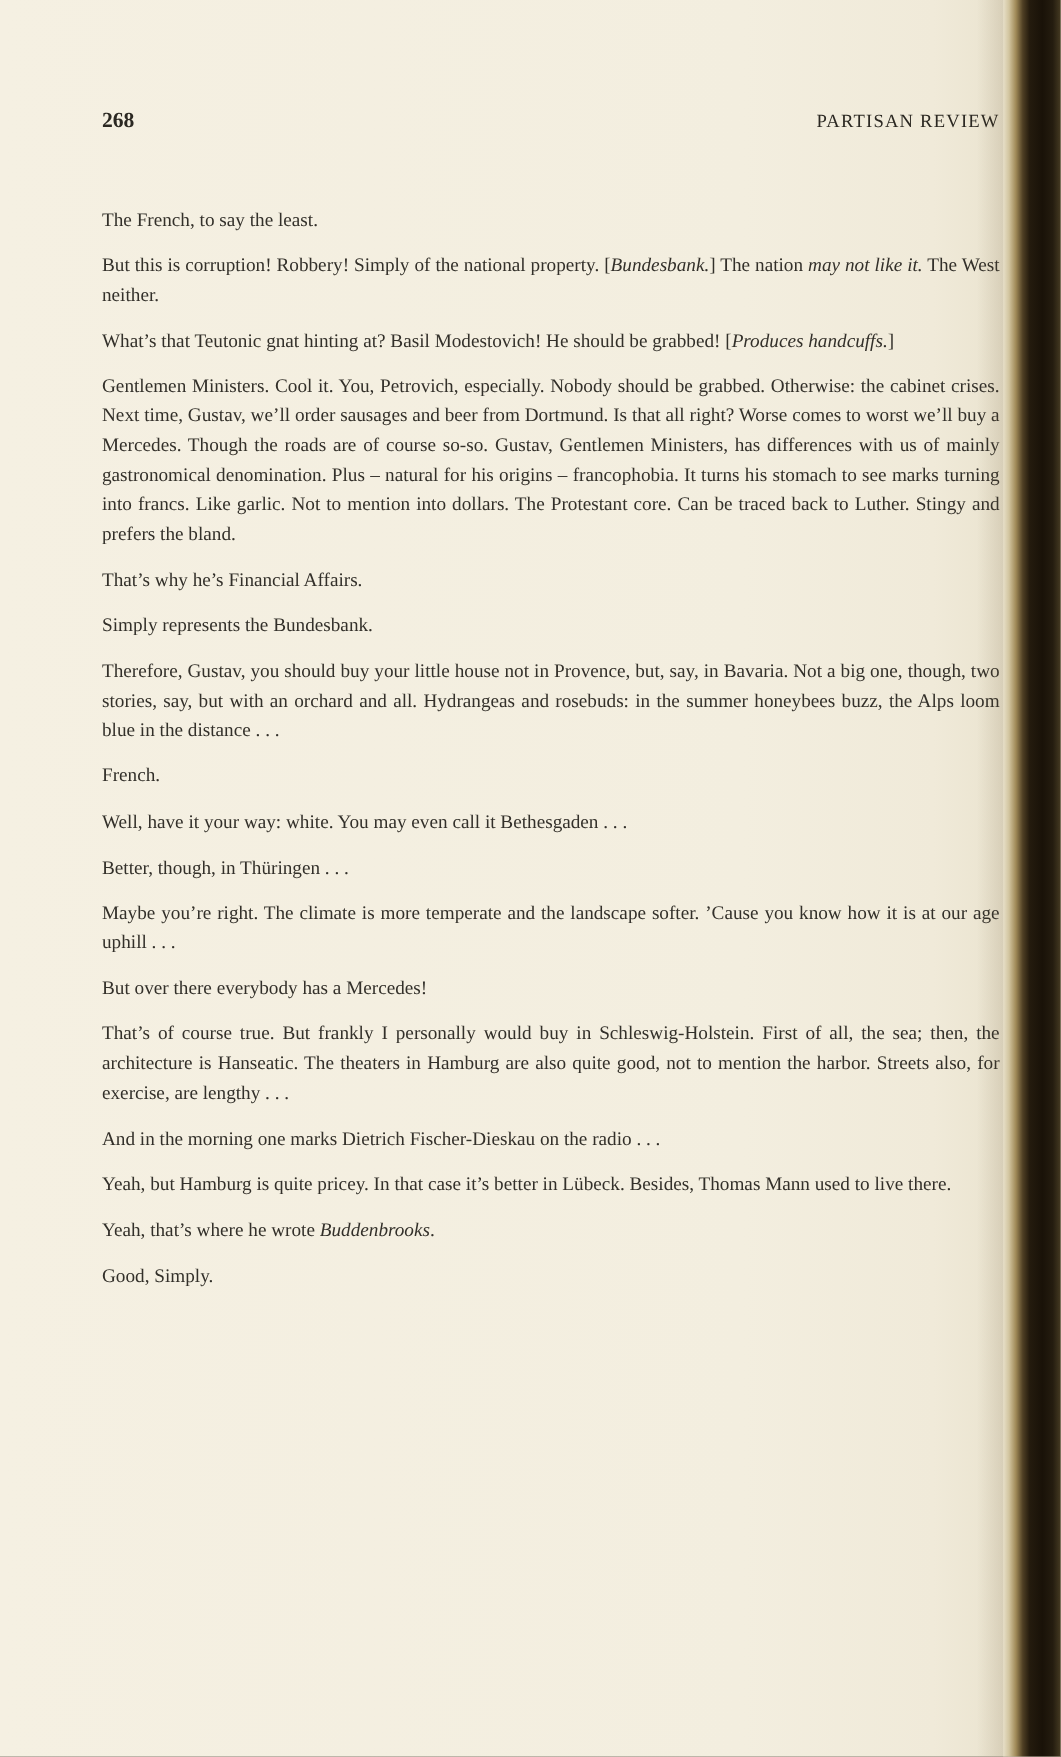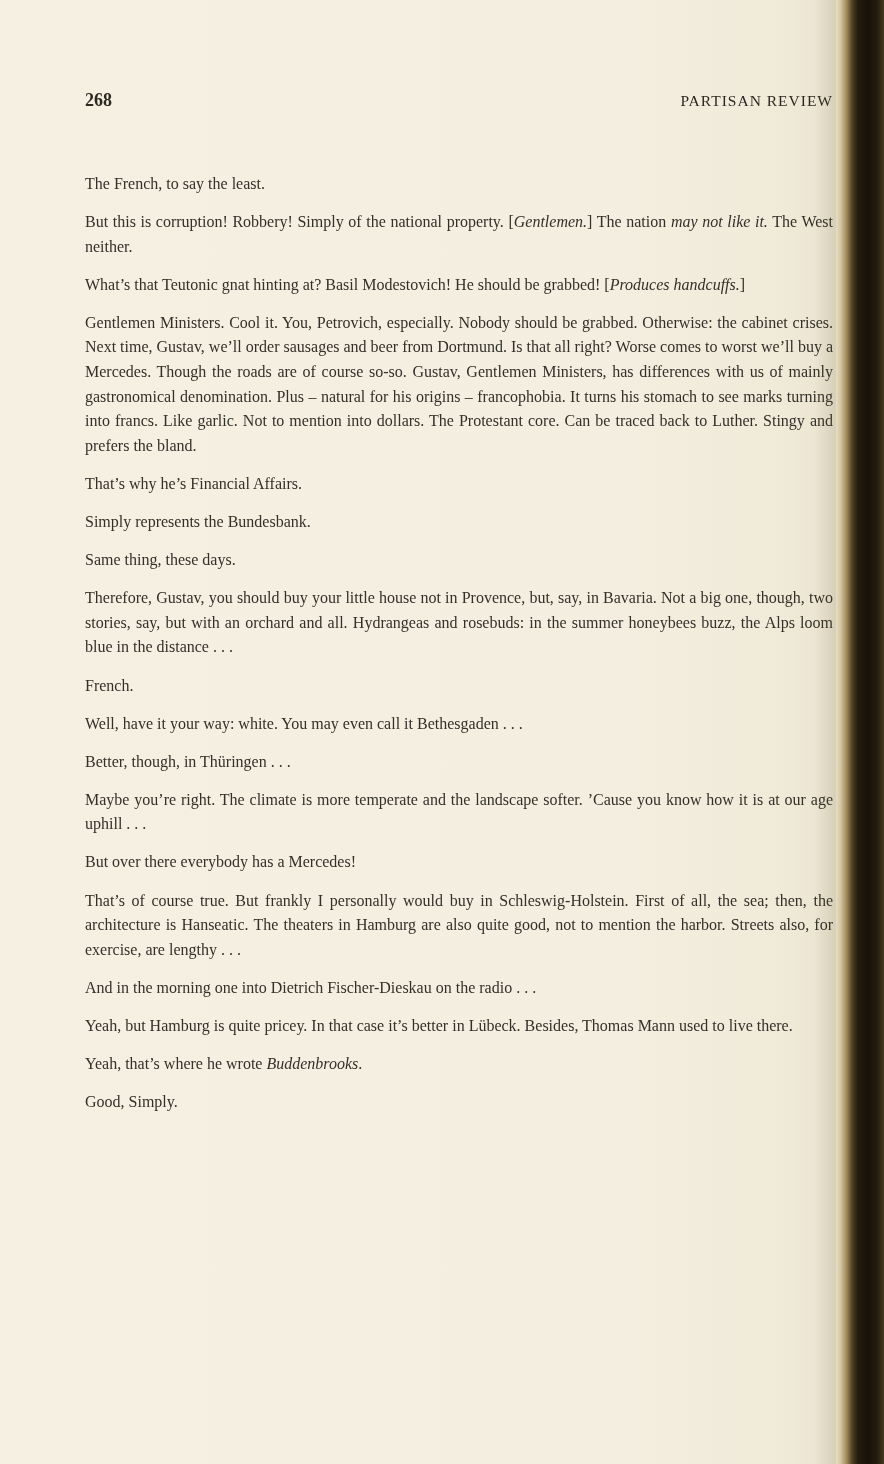--- a/index.html
+++ b/index.html
@@ -84,34 +84,33 @@
 
 <div class="scan">
 
   <header class="running-head">
     <span class="page-number">268</span>
     <span class="journal-title">PARTISAN REVIEW</span>
   </header>
 
   <main class="text-block">
       <p class="para"><span>The French, to say the least.</span></p>
-      <p class="para"><span>But this is corruption! Robbery! Simply of the national property. [</span><i>Gentlemen.</i><span>] The nation </span><i>may not like it.</i><span> The West neither.</span></p>
+      <p class="para"><span>But this is corruption! Robbery! Simply of the national property. [</span><i>Bundesbank.</i><span>] The nation </span><i>may not like it.</i><span> The West neither.</span></p>
       <p class="para"><span>What’s that Teutonic gnat hinting at? Basil Modestovich! He should be grabbed! [</span><i>Produces handcuffs.</i><span>]</span></p>
       <p class="para"><span>Gentlemen Ministers. Cool it. You, Petrovich, especially. Nobody should be grabbed. Otherwise: the cabinet crises. Next time, Gustav, we’ll order sausages and beer from Dortmund. Is that all right? Worse comes to worst we’ll buy a Mercedes. Though the roads are of course so-so. Gustav, Gentlemen Ministers, has differences with us of mainly gastronomical denomination. Plus – natural for his origins – francophobia. It turns his stomach to see marks turning into francs. Like garlic. Not to mention into dollars. The Protestant core. Can be traced back to Luther. Stingy and prefers the bland.</span></p>
       <p class="para"><span>That’s why he’s Financial Affairs.</span></p>
       <p class="para"><span>Simply represents the Bundesbank.</span></p>
-      <p class="para"><span>Same thing, these days.</span></p>
       <p class="para"><span>Therefore, Gustav, you should buy your little house not in Provence, but, say, in Bavaria. Not a big one, though, two stories, say, but with an orchard and all. Hydrangeas and rosebuds: in the summer honeybees buzz, the Alps loom blue in the distance . . .</span></p>
       <p class="para"><span>French.</span></p>
       <p class="para"><span>Well, have it your way: white. You may even call it Bethesgaden . . .</span></p>
       <p class="para"><span>Better, though, in Thüringen . . .</span></p>
       <p class="para"><span>Maybe you’re right. The climate is more temperate and the landscape softer. ’Cause you know how it is at our age uphill . . .</span></p>
       <p class="para"><span>But over there everybody has a Mercedes!</span></p>
       <p class="para"><span>That’s of course true. But frankly I personally would buy in Schleswig-Holstein. First of all, the sea; then, the architecture is Hanseatic. The theaters in Hamburg are also quite good, not to mention the harbor. Streets also, for exercise, are lengthy . . .</span></p>
-      <p class="para"><span>And in the morning one into Dietrich Fischer-Dieskau on the radio . . .</span></p>
+      <p class="para"><span>And in the morning one marks Dietrich Fischer-Dieskau on the radio . . .</span></p>
       <p class="para"><span>Yeah, but Hamburg is quite pricey. In that case it’s better in Lübeck. Besides, Thomas Mann used to live there.</span></p>
       <p class="para"><span>Yeah, that’s where he wrote </span><i>Buddenbrooks</i><span>.</span></p>
       <p class="para"><span>Good, Simply.</span></p>
     </main>
 
   <div class="edge-shadow"></div>
   <div class="edge"></div>
 
 </div>
 

